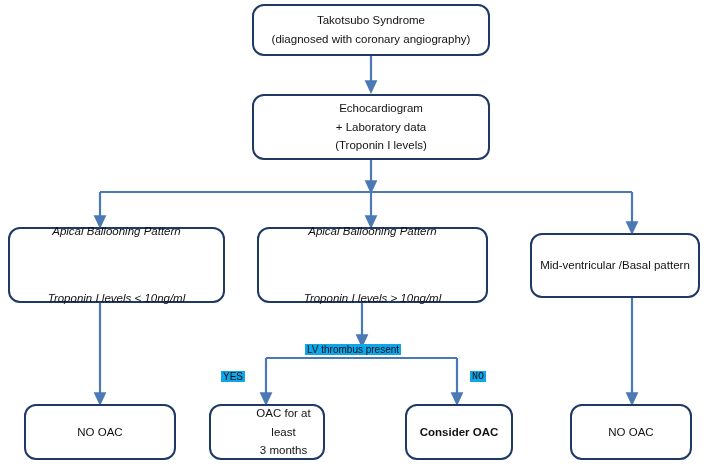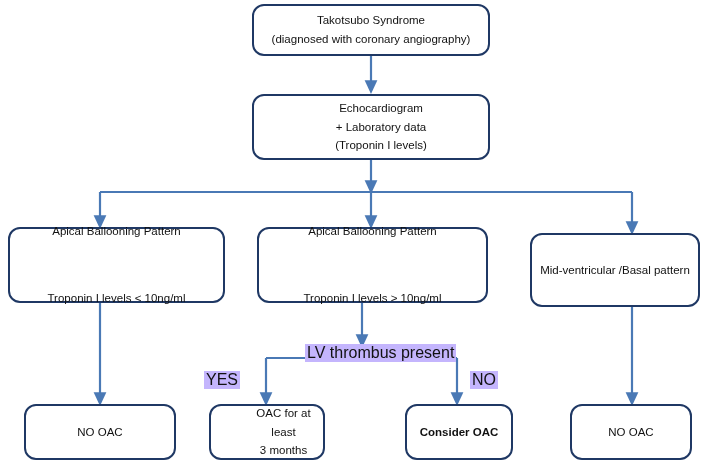--- a/index.html
+++ b/index.html
@@ -36,26 +36,27 @@
     font-size: 11.5px;
     line-height: 1.65;
     z-index: 3;
   }
   .node .lines {
     white-space: pre-line;
     padding: 0 6px;
   }
   .node.spaced .lines {
     line-height: 2.9;
+    font-style: italic;
   }
   .edge-label {
     position: absolute;
-    font-size: 16px;
+    font-size: 10px;
     color: #111111;
-    background: #c4b5fd;
+    background: #0ea5e9;
     z-index: 4;
     white-space: nowrap;
     padding: 0 2px;
   }
 </style>
 </head>
 <body>
 
 <div id="canvas">
   <svg id="flow-svg" viewBox="0 0 709 468">
@@ -92,35 +93,35 @@
       <div class="node spaced" style="left: 8px; top: 227px; width: 217px; height: 76px;">
         <span class="lines">Apical Ballooning Pattern
 
 Troponin I levels &lt; 10ng/ml</span>
       </div>
       <div class="node spaced" style="left: 257px; top: 227px; width: 231px; height: 76px;">
         <span class="lines">Apical Ballooning Pattern
 
 Troponin I levels &gt; 10ng/ml</span>
       </div>
-      <div class="node" style="left: 530px; top: 233px; width: 170px; height: 74px;">
+      <div class="node" style="left: 530px; top: 233px; width: 170px; height: 65px;">
         <span class="lines">Mid-ventricular /Basal pattern</span>
       </div>
       <div class="node" style="left: 24px; top: 404px; width: 152px; height: 56px;">
         <span class="lines">NO OAC</span>
       </div>
       <div class="node" style="left: 209px; top: 404px; width: 116px; height: 56px; padding-left: 33px;">
         <span class="lines">OAC for at least
 3 months</span>
       </div>
       <div class="node" style="left: 405px; top: 404px; width: 108px; height: 56px; font-weight: bold;">
         <span class="lines">Consider OAC</span>
       </div>
       <div class="node" style="left: 570px; top: 404px; width: 122px; height: 56px;">
         <span class="lines">NO OAC</span>
       </div>
     </div>
   <div id="labels-layer">
       <div class="edge-label" style="left: 305px; top: 344px;">LV thrombus  present</div>
-      <div class="edge-label" style="left: 204px; top: 371px; text-align: center;">YES</div>
-      <div class="edge-label" style="left: 470px; top: 371px;">NO</div>
+      <div class="edge-label" style="left: 221px; top: 371px; text-align: center;">YES</div>
+      <div class="edge-label" style="left: 470px; top: 371px; font-family: Liberation Mono, monospace;">NO</div>
     </div>
 </div>
 
 </body></html>

